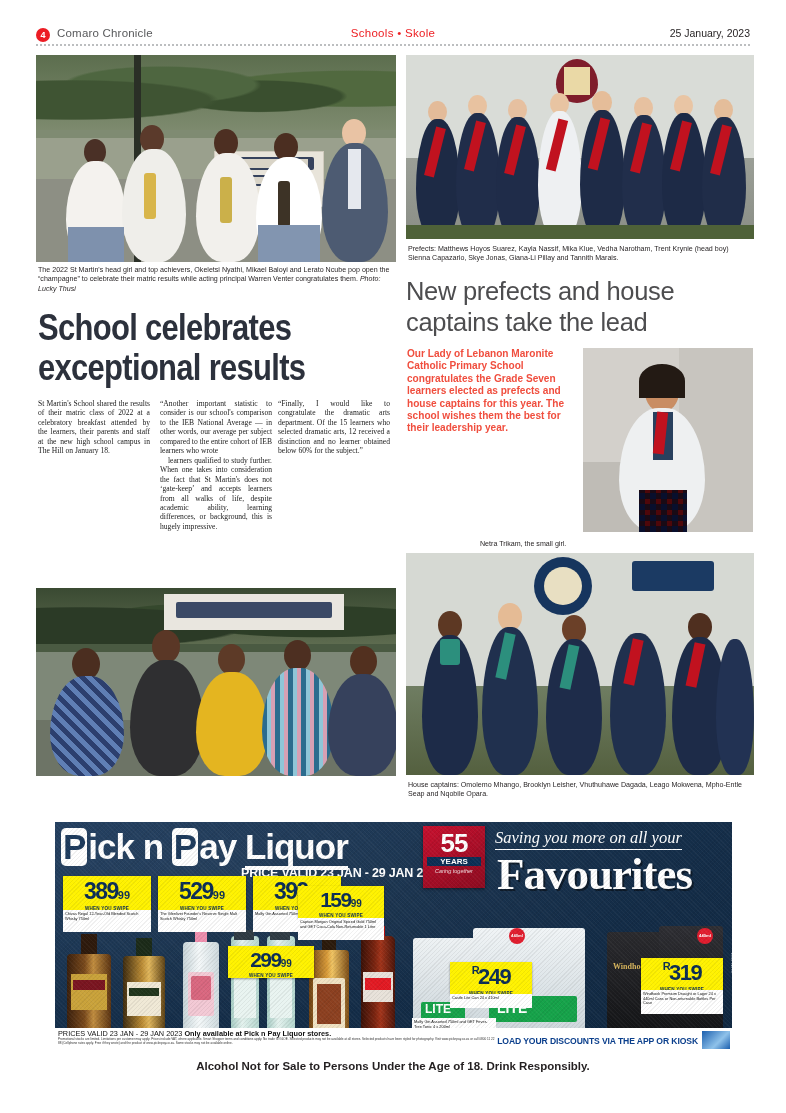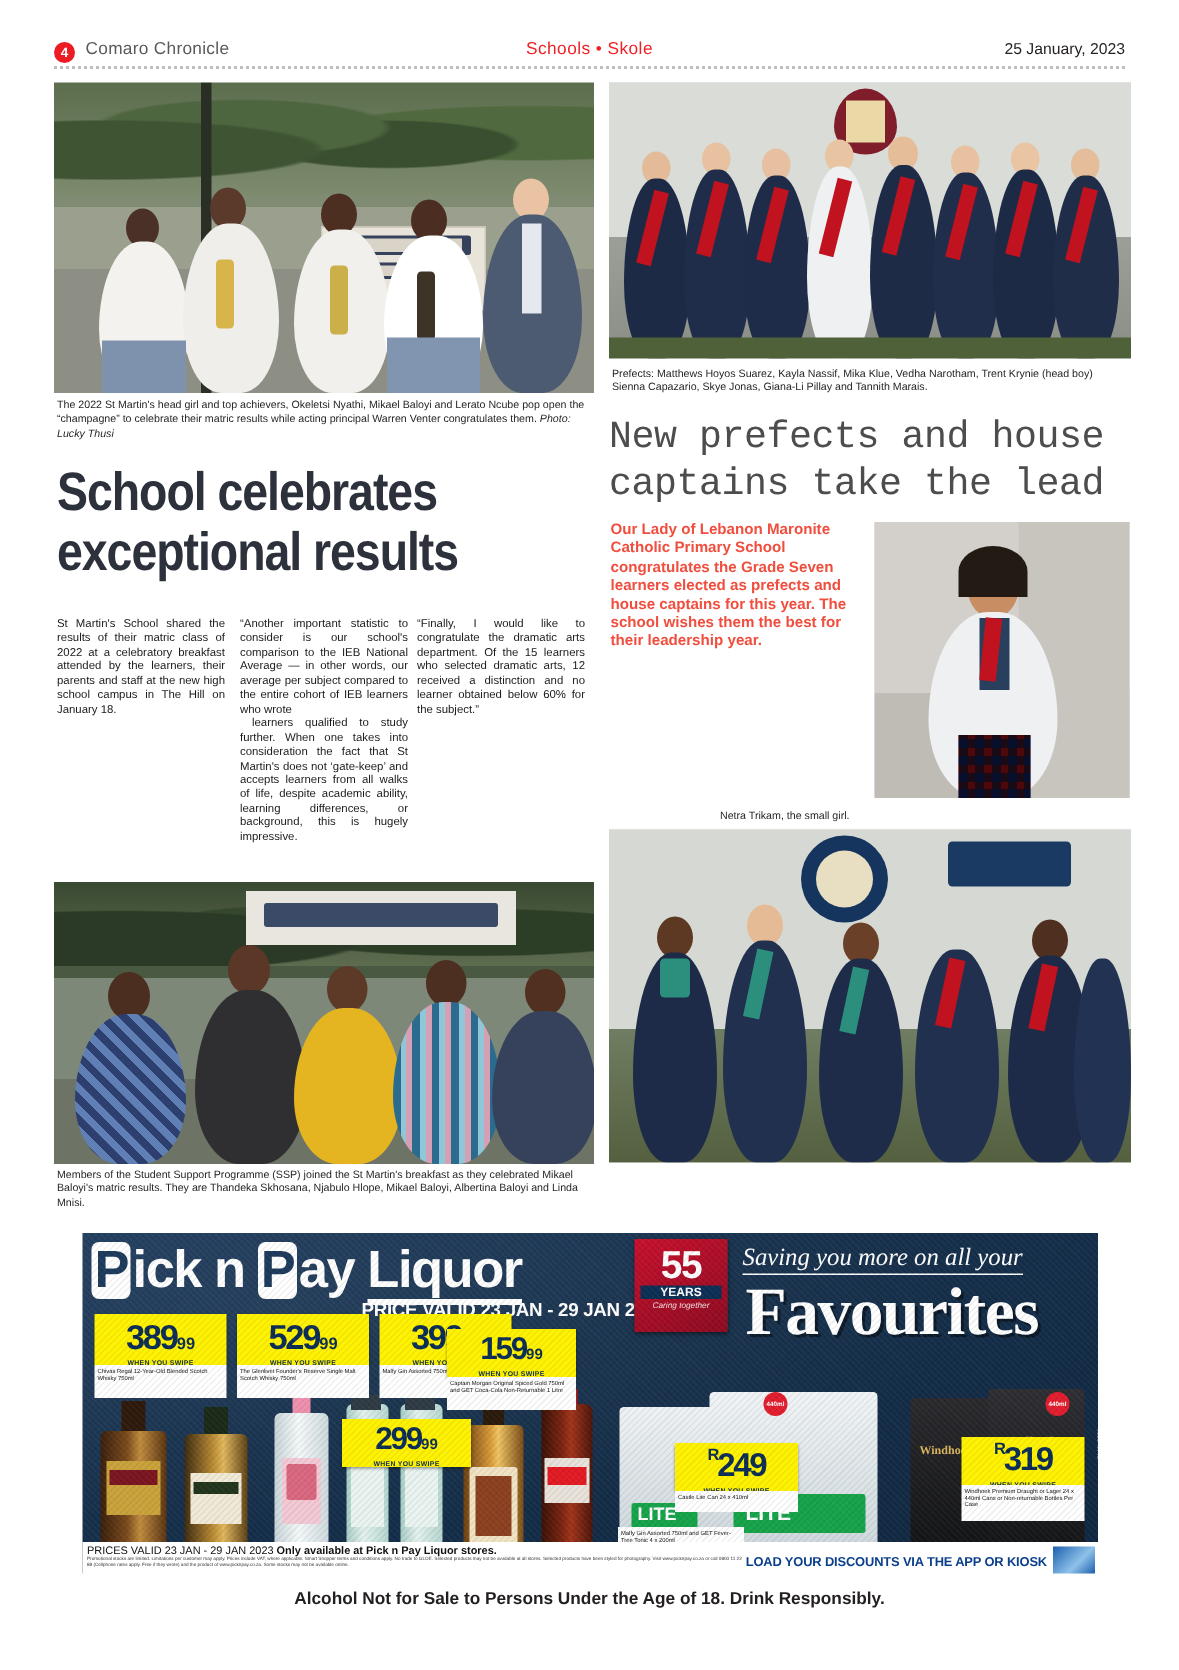--- a/index.html
+++ b/index.html
@@ -61,36 +61,36 @@
     letter-spacing: -0.8px;
     color: #2c313c;
     transform: scaleX(0.86);
     transform-origin: left top;
   }
 
   .body-cols {
     position: absolute; left: 38px; top: 399px; width: 360px; height: 185px;
   }
   .bcol {
-    position: absolute; top: 12px; width: 112px;
-    font-family: Liberation Sans, sans-serif;
+    position: absolute; top: 0; width: 112px;
+    font-family: Liberation Serif, serif;
     font-size: 7.6px; line-height: 9.45px;
     color: #1a1a1a;
     text-align: justify;
   }
   .bcol p { text-indent: 0; }
   .bcol p + p { text-indent: 8px; }
   .bcol.c1 { left: 0; }
   .bcol.c2 { left: 122px; }
   .bcol.c3 { left: 240px; }
 
   
   .headline-sec {
     position: absolute; left: 406px; top: 276px; width: 348px;
-    font-family: Liberation Mono, monospace;
+    font-family: Liberation Sans, sans-serif;
     font-size: 25.5px; line-height: 31px;
     color: #4d4d4f; font-weight: 400;
     letter-spacing: -0.3px;
   }
   .standfirst {
     position: absolute; left: 407px; top: 348px; width: 167px;
     font-family: "Liberation Sans", sans-serif;
     font-weight: bold;
     font-size: 10.1px; line-height: 12.4px;
     color: #f04e3e;
@@ -295,21 +295,20 @@
       <div class="blob" style="left:94px;top:72px;width:74px;height:116px;background:#2f2f31;"></div>
       <div class="head" style="left:182px;top:56px;width:27px;height:31px;background:#5d3a27;"></div>
       <div class="blob" style="left:160px;top:84px;width:72px;height:104px;background:#e4b520;"></div>
       <div class="head" style="left:248px;top:52px;width:27px;height:31px;background:#4d2f21;"></div>
       <div class="blob" style="left:226px;top:80px;width:72px;height:108px;background:
            repeating-linear-gradient(90deg,#2b6c8e 0 5px,#8fc6d8 5px 9px,#d6a0b4 9px 13px);"></div>
       <div class="head" style="left:314px;top:58px;width:27px;height:31px;background:#52301f;"></div>
       <div class="blob" style="left:292px;top:86px;width:70px;height:102px;background:#36415c;"></div>
     </div>
   </div>
-  <div class="caption" style="left:38px; top:779px; width:356px;">Members of the Student Support Programme (SSP) joined the St Martin's breakfast as they celebrated Mikael Baloyi's matric results. They are Thandeka Skhosana, Njabulo Hlope, Mikael Baloyi, Albertina Baloyi and Linda Mnisi.</div>
 
   <div class="photo" style="left:406px; top:55px; width:348px; height:184px;">
     <div class="ph-inner" style="background:linear-gradient(#cfd2cd 0 54%, #b9bdb6 54% 70%, #a8aca4 70% 100%);">
 
       <div style="position:absolute;left:0;top:0;width:100%;height:56%;background:#d9dcd7;"></div>
       <div style="position:absolute;left:150px;top:4px;width:42px;height:44px;background:#7f1d2b;border-radius:50% 50% 50% 50%/58% 58% 42% 42%;"></div>
       <div style="position:absolute;left:158px;top:12px;width:26px;height:28px;background:#ead9a6;"></div>
       <div style="position:absolute;left:0;top:56%;width:100%;height:44%;background:linear-gradient(#9b9f97,#8a8e86);"></div>
 
       <div class="figs" style="position:absolute;left:0;top:0;width:100%;height:100%;">
@@ -390,20 +389,21 @@
       <div class="head" style="left" :0=""></div>
       <div class="blob" style="left:204px;top:80px;width:56px;height:142px;background:#20304e;"></div>
       <div class="sash" style="left:222px;top:86px;width:11px;height:46px;background:#c1121f;transform:rotate(12deg);"></div>
       <div class="head" style="left:282px;top:60px;width:24px;height:28px;background:#4f2f1f;"></div>
       <div class="blob" style="left:266px;top:84px;width:56px;height:138px;background:#1d2b48;"></div>
       <div class="sash" style="left:284px;top:90px;width:11px;height:44px;background:#c1121f;transform:rotate(12deg);"></div>
       <div class="head" style="left" :0=""></div>
       <div class="blob" style="left:310px;top:86px;width:38px;height:136px;background:#223253;"></div>
     </div>
   </div>
+  <div class="caption" style="left:408px; top:781px; width:340px;">House captains: Omolemo Mhango, Brooklyn Leisher, Vhuthuhawe Dagada, Leago Mokwena, Mpho-Entle Seap and Nqobile Opara.</div>
 
   <div class="ad">
 
     <div class="pnp-logo">
       <div class="pnp-word">
         <span class="pnp-box">P</span><span>ick n</span>
         <span class="pnp-box">P</span><span>ay</span>
         <span style="border-bottom:4px solid #fff;">Liquor</span>
       </div>
     </div>

